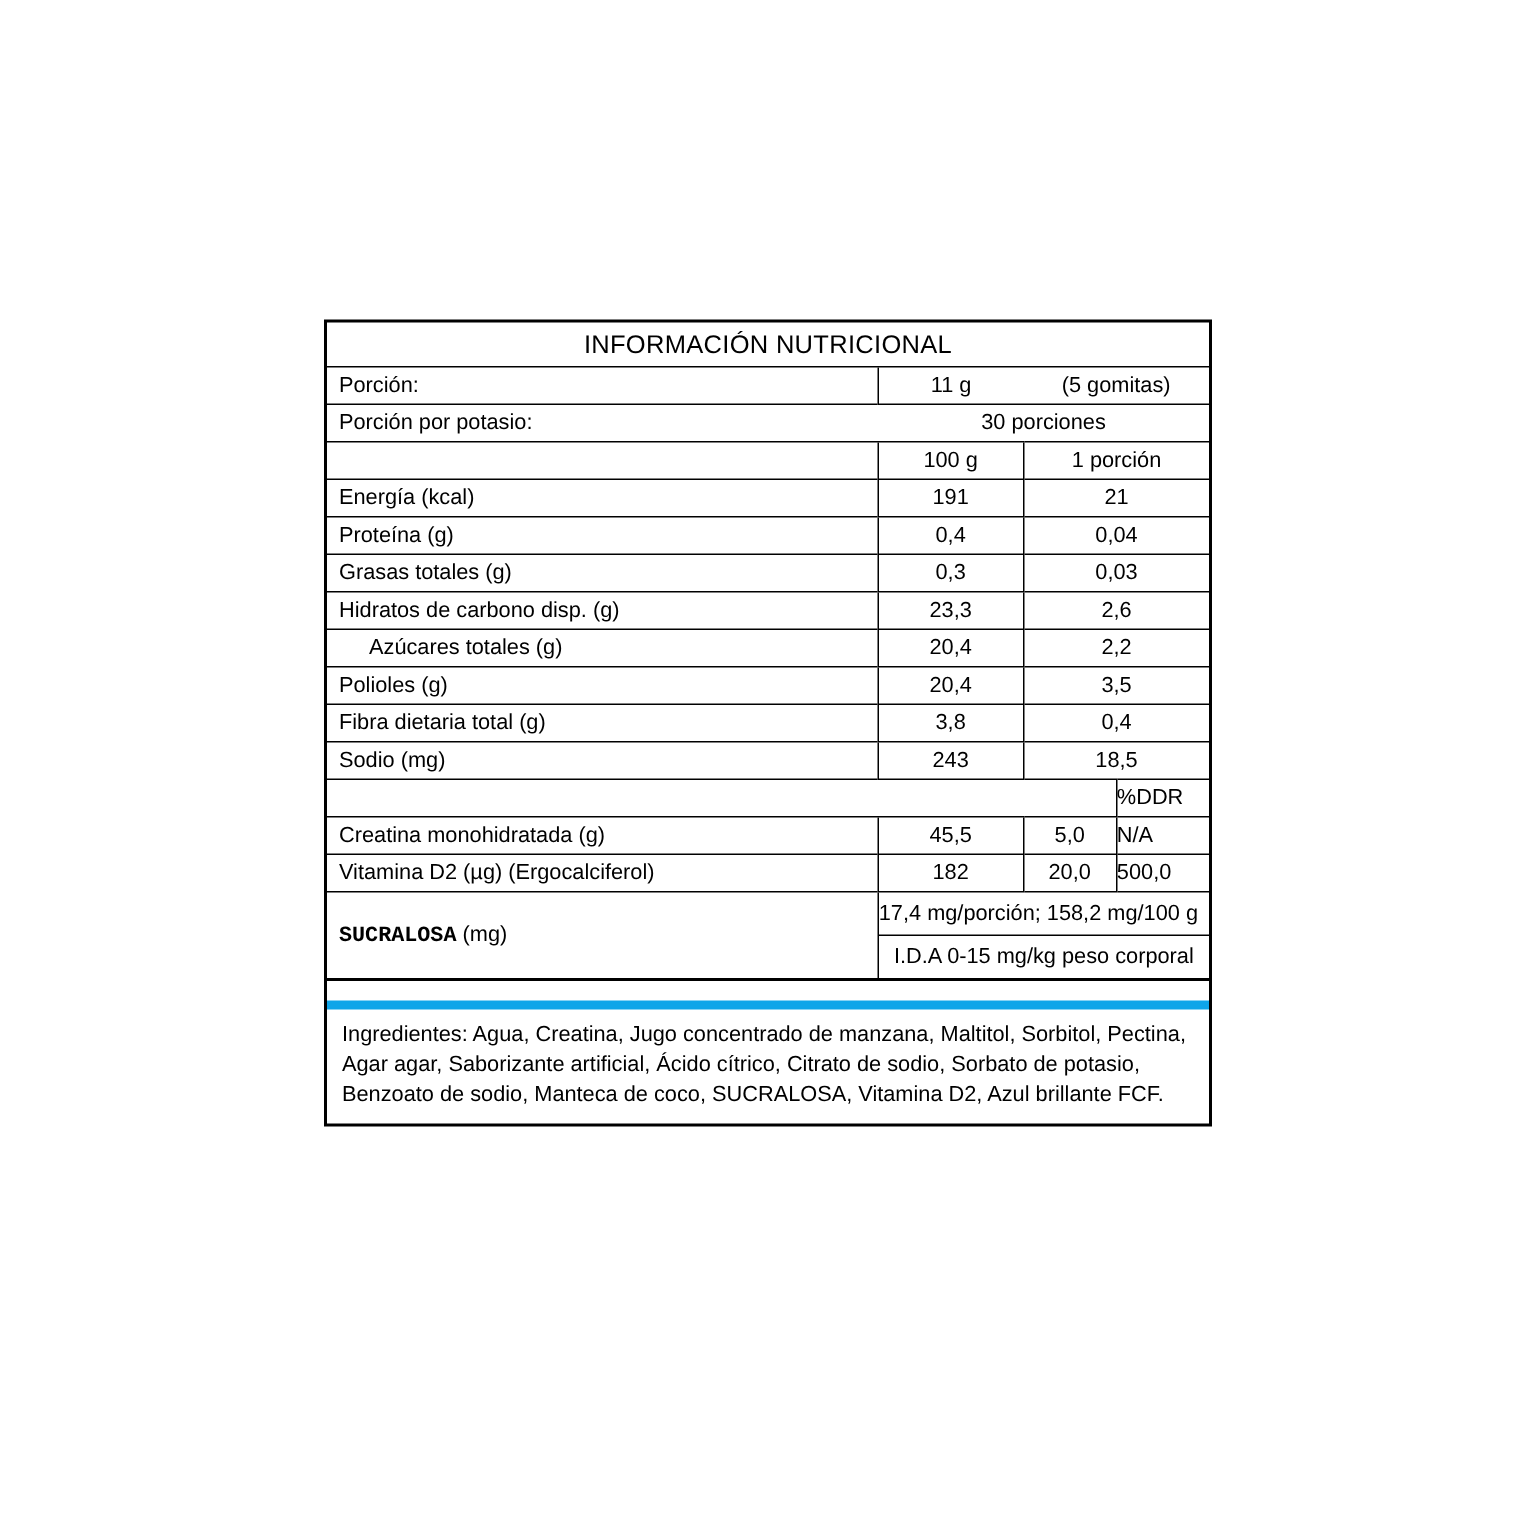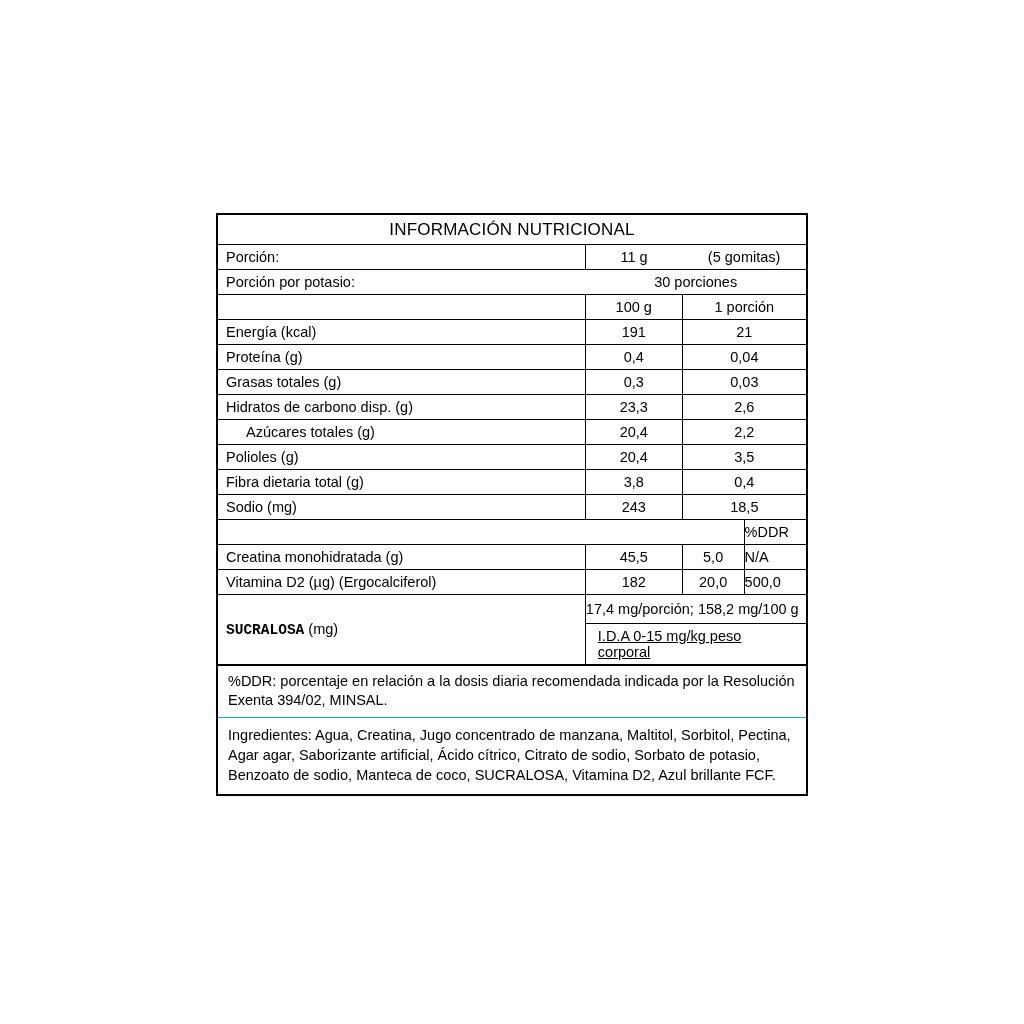--- a/index.html
+++ b/index.html
@@ -83,32 +83,31 @@
     font-weight: bold;
     font-family: Liberation Mono, monospace;
   }
   .suc-val {
     border-left: 1px solid #000000;
     padding: 4px 0 !important;
   }
   .suc-val2 {
     border-left: 1px solid #000000;
     border-top: 1px solid #000000;
-    text-align: left;
-    padding: 4px 12px !important;
-    text-decoration: underline;
+    text-align: center;
+    padding: 4px 0 !important;
   }
   .notes {
     border-top: 2px solid #000000;
     padding: 6px 10px 7px 10px;
     font-size: 14.5px;
     line-height: 1.30;
   }
   .ingredients {
-    border-top: 1px solid #0ea5e9;
+    border-top: 6px solid #0ea5e9;
     padding: 7px 10px 9px 10px;
     font-size: 14.5px;
     line-height: 1.38;
   }
 </style>
 </head>
 <body>
 
 <div class="panel">
 
@@ -199,20 +198,19 @@
         </td>
         <td class="suc-val" colspan="3">17,4 mg/porción; 158,2 mg/100 g</td>
       </tr>
       <tr>
         <td class="suc-val2" colspan="3">I.D.A 0-15 mg/kg peso corporal</td>
       </tr>
     </tbody>
   </table>
 
   <div class="notes">
-    <div><span class="bold">%DDR:</span><span> porcentaje en relación a la dosis diaria recomendada indicada por la Resolución Exenta 394/02, MINSAL.</span></div>
   </div>
 
   <div class="ingredients">
     <span class="bold">Ingredientes:</span><span> Agua, Creatina, Jugo concentrado de manzana, Maltitol, Sorbitol, Pectina, Agar agar, Saborizante artificial, Ácido cítrico, Citrato de sodio, Sorbato de potasio, Benzoato de sodio, Manteca de coco, </span><span class="bold">SUCRALOSA,</span><span> Vitamina D2, Azul brillante FCF.</span>
   </div>
 
 </div>
 
 </body></html>

